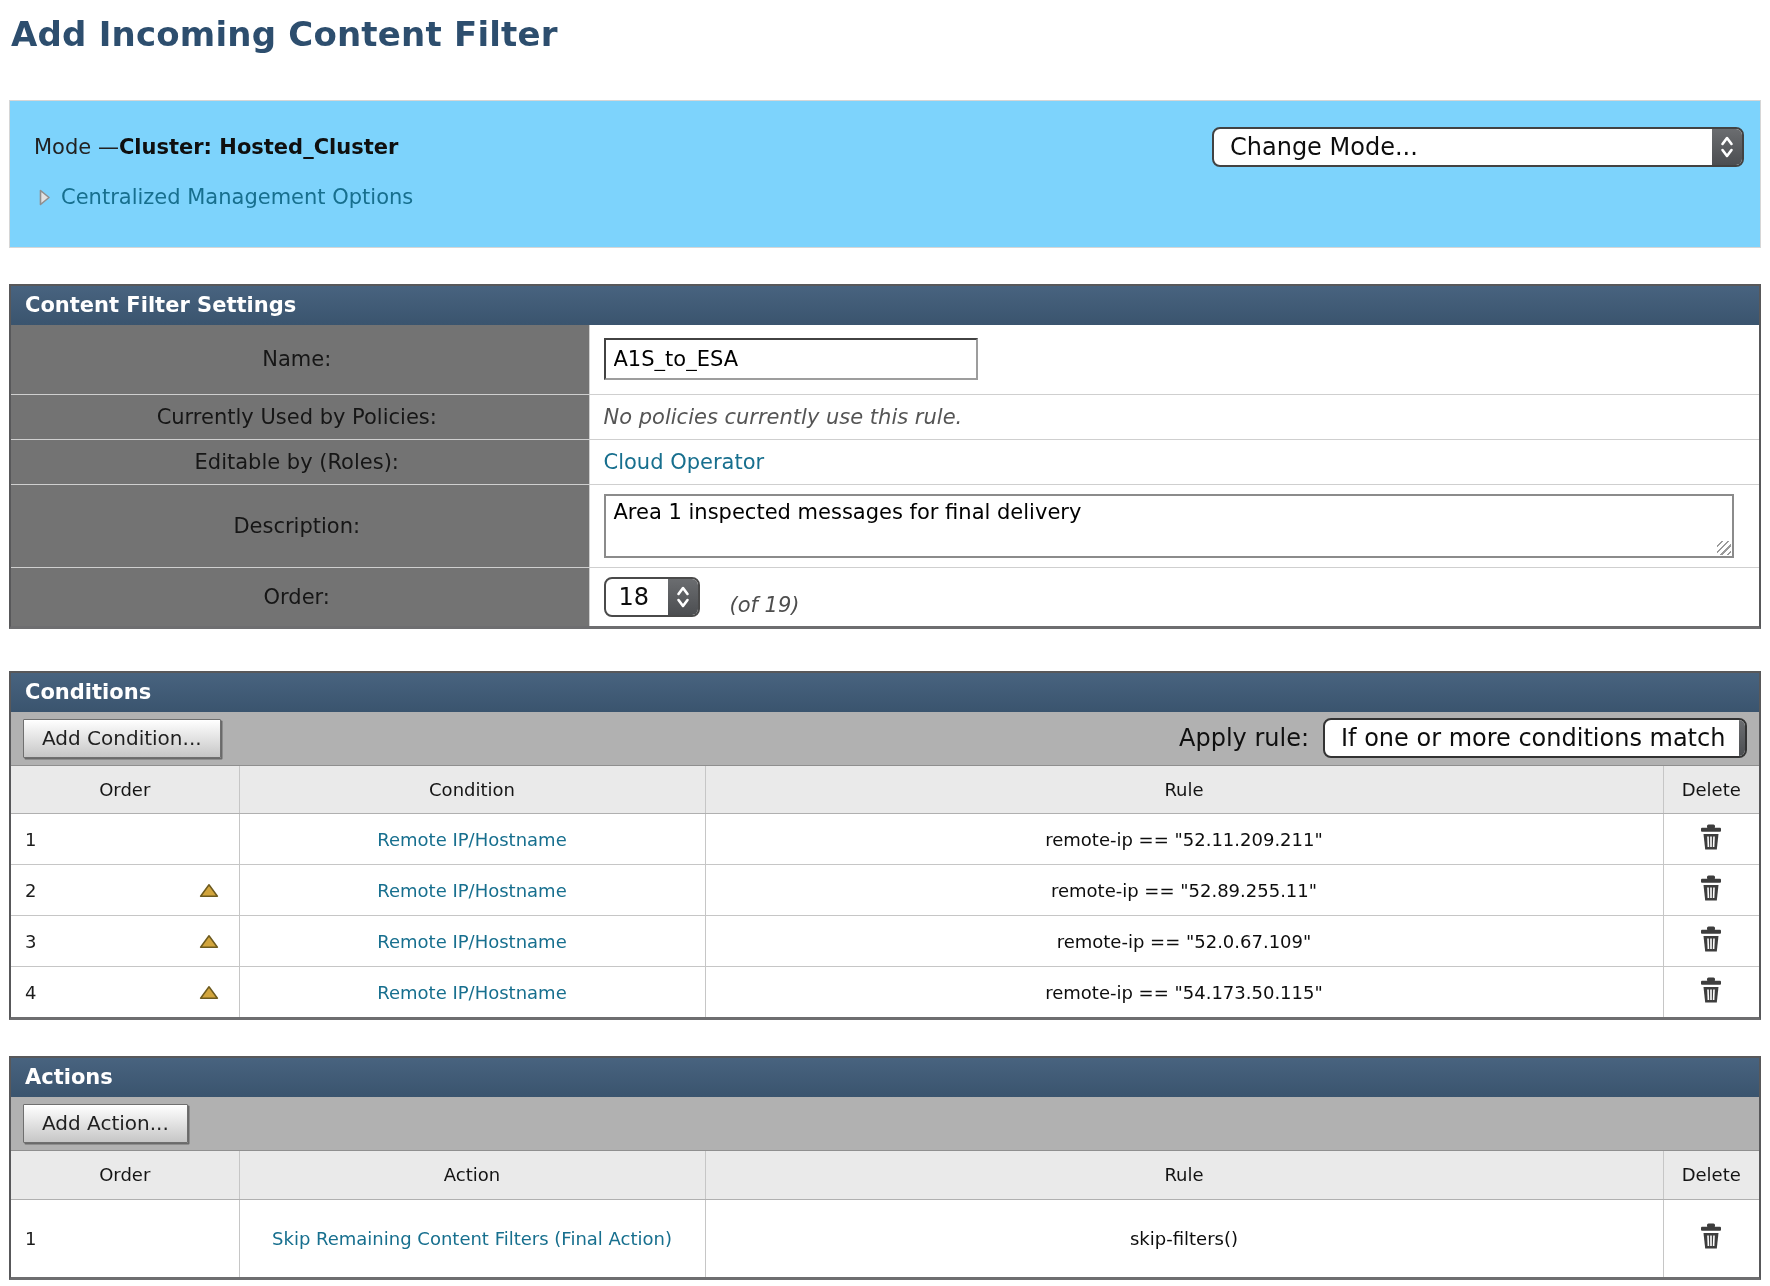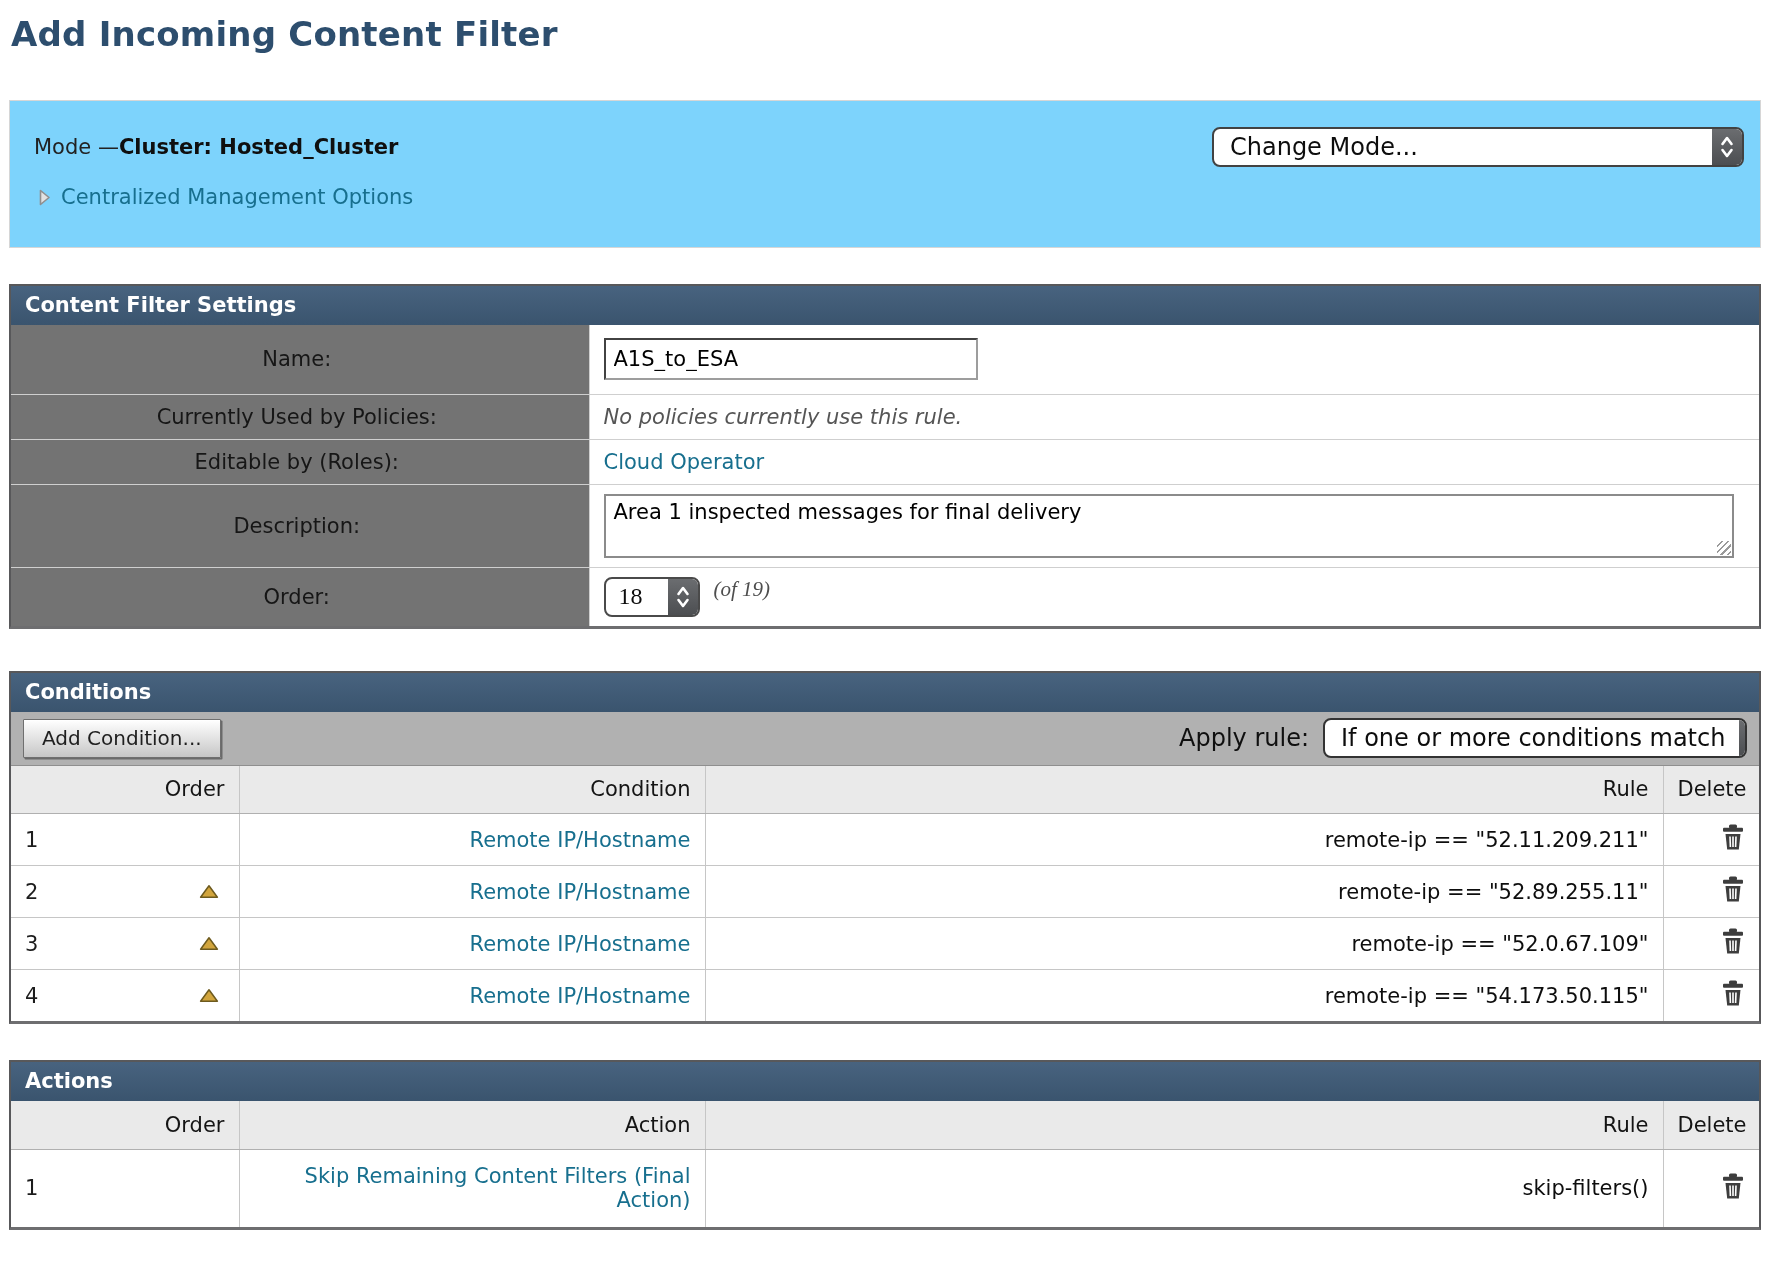--- a/index.html
+++ b/index.html
@@ -124,21 +124,21 @@
     padding: 4px 8px;
     border: 2px solid #8b8b8b;
     resize: none; outline: none;
     display: block;
   }
   .resize-grip {
     position: absolute; right: 3px; bottom: 3px;
     width: 14px; height: 14px;
     background: repeating-linear-gradient(135deg, transparent 0 3px, #9a9a9a 3px 4.5px);
   }
-  .order-line { display: flex; align-items: flex-start; gap: 14px; font-family: Liberation Serif, serif; }
+  .order-line { display: flex; align-items: flex-end; gap: 30px; }
   .of-note { font-style: italic; color: #4e4e4e; font-size: 21px; }
 
   
   .toolbar {
     background: #b1b1b1;
     border-bottom: 1px solid #8f8f8f;
     padding: 7px 12px 7px 12px;
     height: 54px;
     display: flex;
     align-items: center;
@@ -154,21 +154,21 @@
     box-shadow: inset 0 1px 0 #fff, 1.5px 1.5px 0 #6a6a6a;
     border-radius: 1px;
     cursor: pointer;
   }
   .apply-rule-wrap { display: flex; align-items: center; gap: 14px; }
   .apply-rule-label { font-size: 24px; color: #101010; }
 
   
   table.grid { width: 100%; border-collapse: collapse; table-layout: fixed; background: #fff; }
   table.grid th, table.grid td {
-    font-size: 21px; font-weight: normal; text-align: right;
+    font-size: 18px; font-weight: normal; text-align: center;
     padding: 10px 14px; vertical-align: middle;
     border-right: 1px solid #c6c6c6;
   }
   table.grid th:last-child, table.grid td:last-child { border-right: none; }
   table.grid th {
     background: #eaeaea;
     border-bottom: 1px solid #b0b0b0;
     color: #141414;
     height: 48px;
   }
@@ -377,20 +377,23 @@
                     <line x1="15" y1="12.5" x2="14.6" y2="23"></line>
                   </g>
                 </svg></span></td>
         </tr>
       </tbody>
     </table>
   </section>
 
   <section class="panel actions">
     <div class="panel-header">Actions</div>
+    <div class="toolbar">
+      <button class="add-btn">Add Action...</button>
+    </div>
     <table class="grid">
       <colgroup>
           <col class="c-order">
           <col class="c-cond">
           <col class="c-rule">
           <col class="c-delete">
         </colgroup>
       <thead>
         <tr>
           <th>Order</th>

